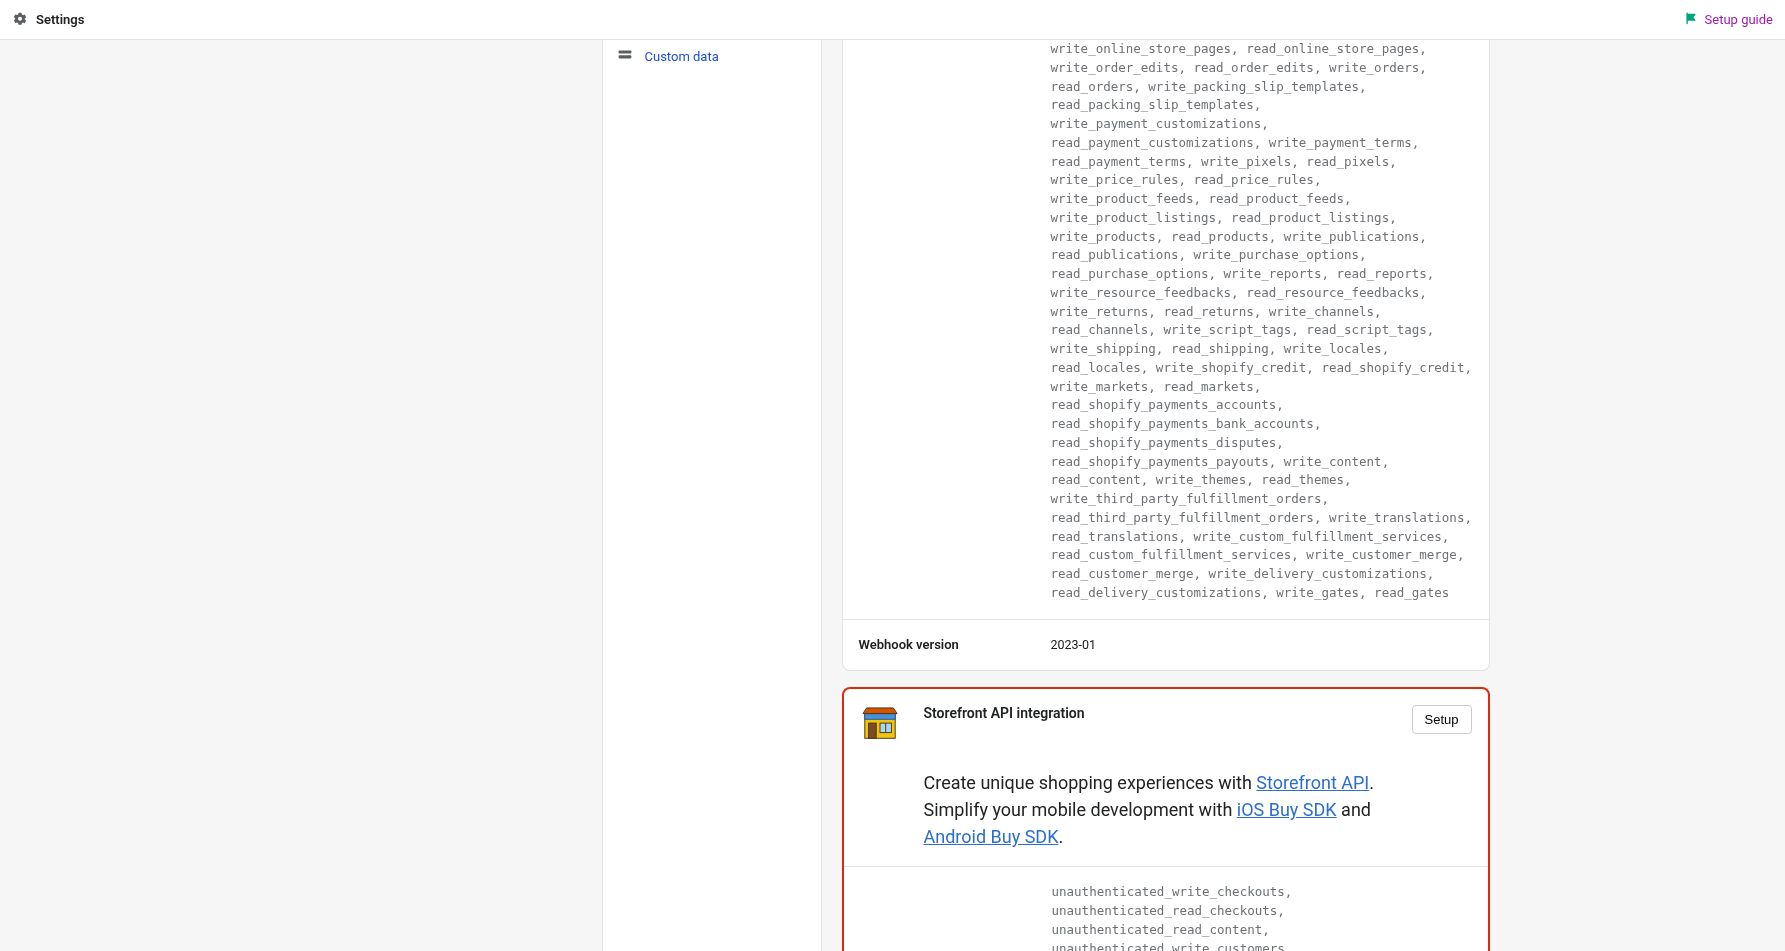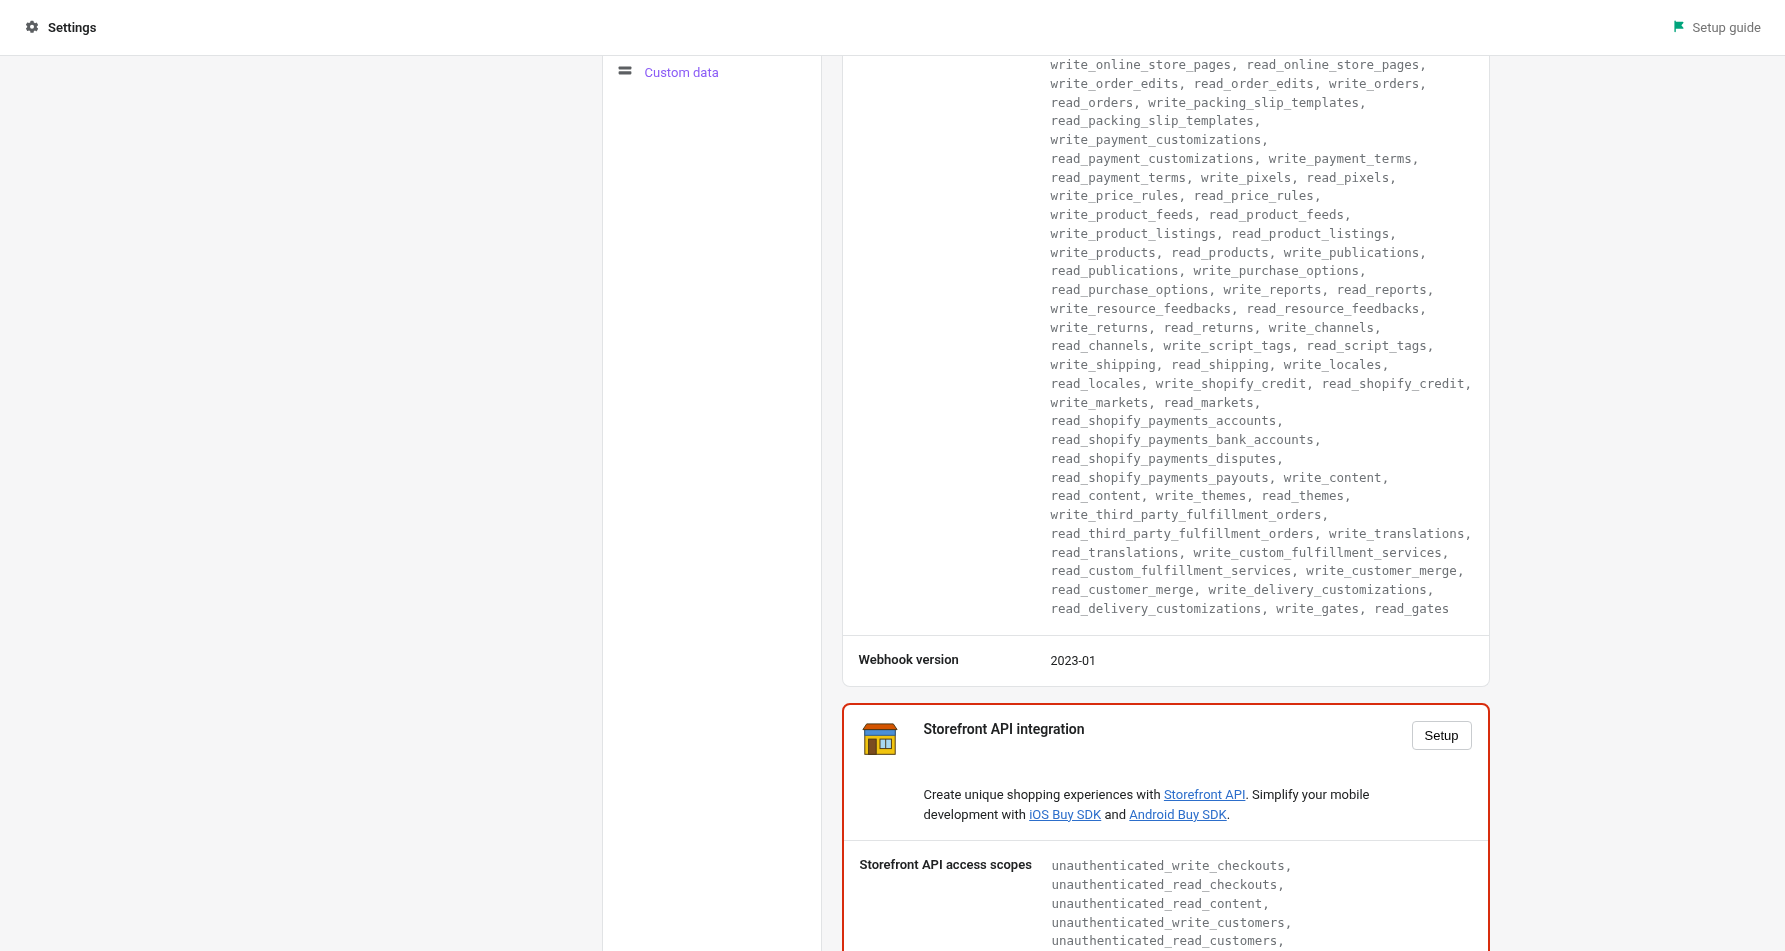--- a/index.html
+++ b/index.html
@@ -9,25 +9,25 @@
     }
     body {
       font-family: -apple-system, BlinkMacSystemFont, "Segoe UI", Roboto, Helvetica, Arial, sans-serif;
       background: #f6f6f7;
       color: #202223;
       font-size: 13px;
     }
     .topbar {
       background: #ffffff;
       border-bottom: 1px solid #e1e3e5;
-      height: 56px;
+      height: 40px;
       display: flex;
       align-items: center;
       justify-content: space-between;
-      padding: 0 24px;
+      padding: 0 12px;
     }
     .topbar-left {
       display: flex;
       align-items: center;
       gap: 8px;
     }
     .gear-icon {
       width: 16px;
       height: 16px;
       display: inline-flex;
@@ -35,21 +35,21 @@
       justify-content: center;
     }
     .topbar-title {
       font-weight: 600;
       font-size: 13px;
     }
     .topbar-right {
       display: flex;
       align-items: center;
       gap: 6px;
-      color: #737373;
+      color: #a21caf;
       cursor: pointer;
     }
     .flag-icon {
       color: #00a47c;
     }
     .main-layout {
       display: flex;
       justify-content: center;
       gap: 20px;
       padding-top: 0;
@@ -62,21 +62,21 @@
       border-radius: 0 0 8px 8px;
       margin-left: 326px;
       flex-shrink: 0;
     }
     .sidebar-item {
       display: flex;
       align-items: center;
       gap: 12px;
       padding: 8px 14px;
       cursor: pointer;
-      color: #8b5cf6;
+      color: #1d4ed8;
       font-size: 13px;
     }
     .sidebar-icon {
       width: 16px;
       height: 16px;
       display: inline-flex;
       align-items: center;
       justify-content: center;
       color: #5c5f62;
     }
@@ -101,20 +101,21 @@
     }
     .card-section {
       padding: 16px;
     }
     .card-section + .card-section {
       border-top: 1px solid #e1e3e5;
     }
     .scopes-row {
       display: flex;
       gap: 16px;
+      align-items: center;
     }
     .scopes-label {
       width: 176px;
       flex-shrink: 0;
       font-weight: 600;
       font-size: 13px;
     }
     .scopes-value {
       flex: 1;
       font-family: ui-monospace, SFMono-Regular, Menlo, Monaco, Consolas, monospace;
@@ -138,21 +139,21 @@
     }
     .card-header-body {
       flex: 1;
     }
     .card-header-title {
       font-weight: 600;
       font-size: 14px;
       margin-bottom: 8px;
     }
     .card-header-desc {
-      font-size: 13px;
+      font-size: 18px;
       color: #202223;
       line-height: 1.5;
       margin-top: 48px;
     }
     .card-header-desc a {
       color: #2c6ecb;
       text-decoration: underline;
     }
     .edit-btn {
       background: #ffffff;

